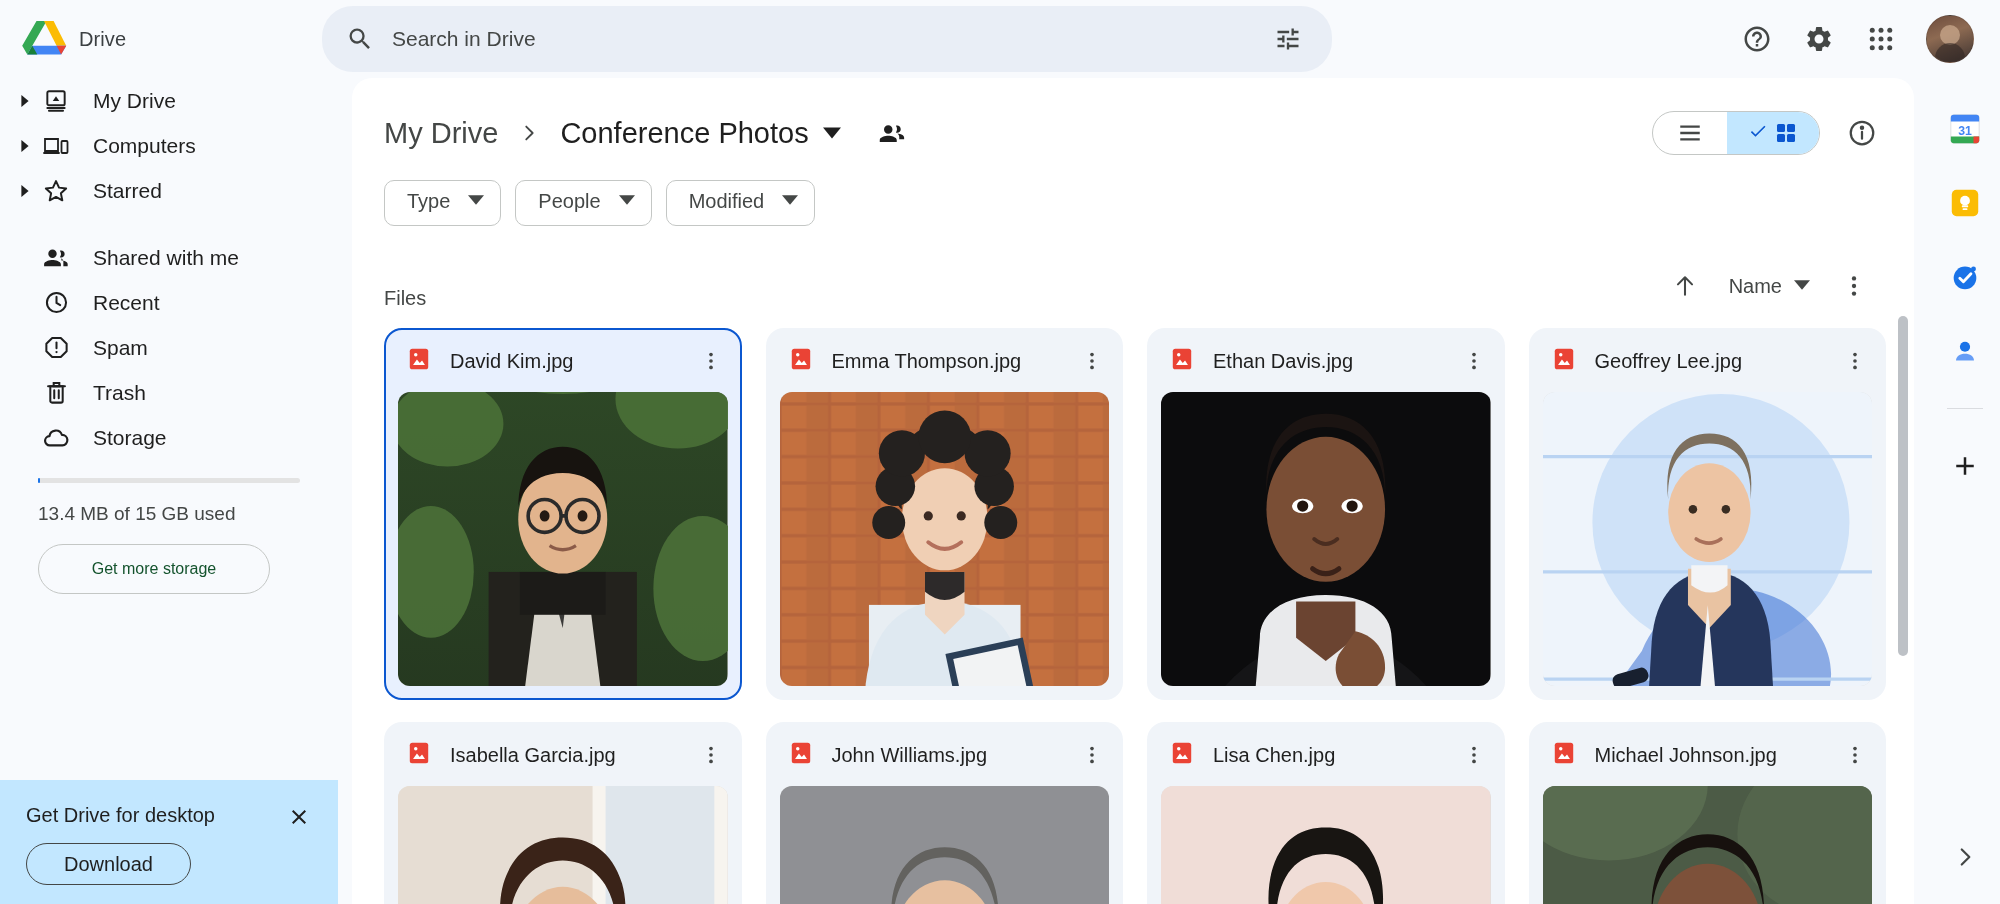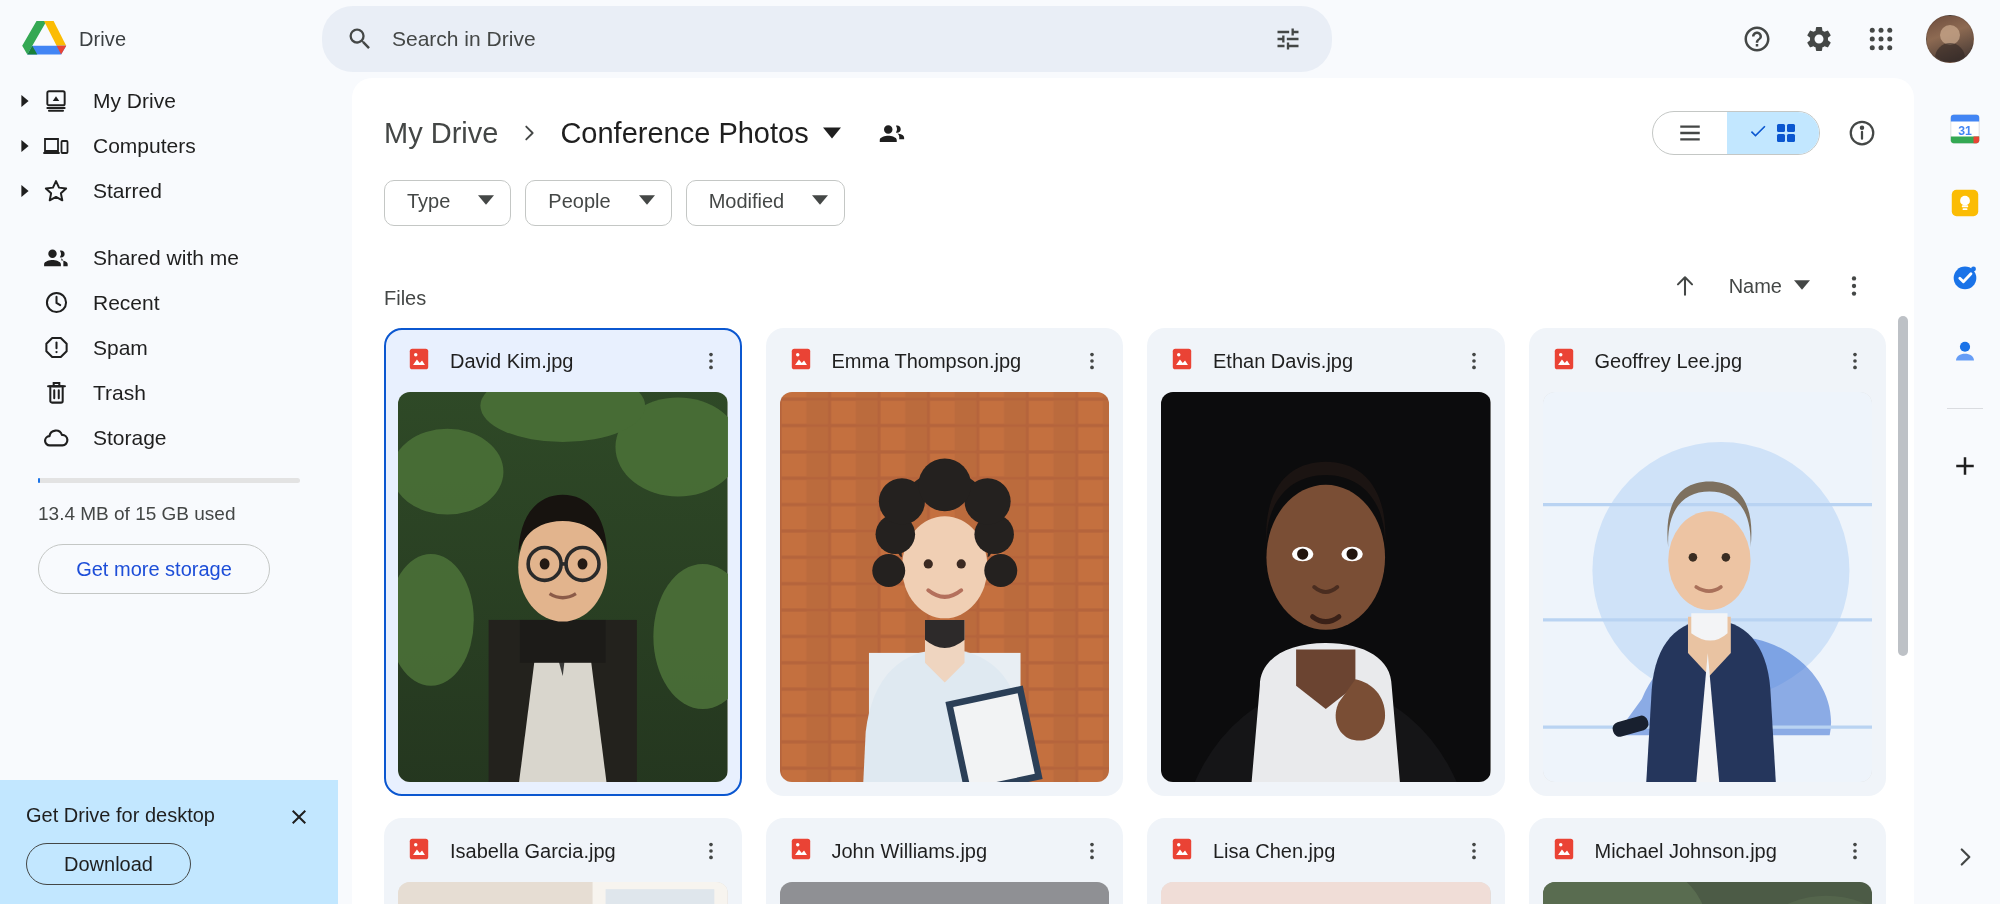--- a/index.html
+++ b/index.html
@@ -84,21 +84,21 @@
   .navitem .nlabel { font-size: 21px; color: #1f1f1f; margin-left: 17px; white-space: nowrap; }
   .navgap { height: 22px; }
 
   .storage-sep { margin: 18px 38px 0 38px; height: 5px; border-radius: 3px; background: #e3e3e3; position: relative; }
   .storage-sep i { position: absolute; left:0; top:0; bottom:0; width: 2px; border-radius: 3px; background: #1a73e8; }
   .storage-text { font-size: 19px; color: #444746; padding: 20px 0 0 38px; }
   .getstorage {
     margin: 19px 0 0 38px; height: 50px; width: 232px;
     border: 1px solid #c4c7c5; border-radius: 25px;
     display: flex; align-items: center; justify-content: center;
-    color: #1d4ed8; font-size: 20px; cursor: pointer; background: transparent;
+    color: #14532d; font-size: 16px; cursor: pointer; background: transparent;
   }
 
   .desktop-banner {
     position: absolute; left: 0; bottom: 0; width: 338px; height: 124px;
     background: #c2e7ff; padding: 24px 0 0 26px;
   }
   .desktop-banner .dtitle { font-size: 20px; color: #1f1f1f; }
   .desktop-dl {
     margin-top: 16px; width: 165px; height: 42px;
     border: 1px solid #444746; border-radius: 21px;
@@ -128,38 +128,38 @@
     border: 1px solid #c4c7c5; border-radius: 22px; height: 44px; overflow: hidden;
   }
   .vt-btn { width: 74px; height: 100%; display: flex; align-items: center; justify-content: center; cursor: pointer; }
   .vt-btn.sel { background: #c2e7ff; gap: 6px; width: 92px; }
   .info-btn { margin-left: 18px; width: 48px; height: 48px; border-radius: 50%;
               display: flex; align-items: center; justify-content: center; cursor: pointer; }
 
   .chips { display: flex; gap: 14px; margin-top: 20px; }
   .chip {
     height: 46px; border: 1px solid #c4c7c5; border-radius: 10px;
-    display: flex; align-items: center; padding: 0 16px 4px 22px; gap: 28px;
+    display: flex; align-items: center; padding: 0 16px 4px 22px; gap: 18px;
     font-size: 20px; color: #444746; cursor: pointer; background: #fff;
   }
 
   .files-head { display: flex; align-items: flex-end; margin: 36px 8px 0 0; }
   .files-title { font-size: 20px; color: #444746; font-weight: 500; }
   .files-tools { margin-left: auto; display: flex; align-items: center; gap: 6px; }
   .ft-btn { width: 48px; height: 48px; border-radius: 50%; display: flex; align-items: center; justify-content: center; cursor: pointer; }
   .sortname { display: flex; align-items: center; gap: 12px; font-size: 20px; color: #444746;
               padding: 0 14px; height: 44px; border-radius: 22px; cursor: pointer; }
 
   
   .gridscroll { flex: 1; min-height: 0; overflow: hidden; padding: 0 28px 0 32px; position: relative; }
   .grid { display: grid; grid-template-columns: repeat(4, 1fr); gap: 22px 24px; padding-top: 18px; }
   .card {
     background: #f0f4f9; border-radius: 18px; overflow: hidden;
     border: 2px solid transparent; cursor: pointer;
-    display: flex; flex-direction: column; height: 468px;
+    display: flex; flex-direction: column; height: 372px;
   }
   .card.selected { border-color: #0b57d0; background: #e8f0fe; }
   .card-head { height: 62px; display: flex; align-items: center; padding: 0 8px 0 20px; gap: 18px; flex: 0 0 62px; }
   .card-name { font-size: 20px; color: #1f1f1f; white-space: nowrap; overflow: hidden; text-overflow: ellipsis; flex: 1; }
   .card-more { width: 42px; height: 42px; border-radius: 50%; display: flex; align-items: center; justify-content: center; cursor: pointer; }
   .thumb { flex: 1; margin: 0 12px 12px 12px; border-radius: 12px; overflow: hidden; position: relative; background: #ddd; }
   .thumb canvas, .thumb .art { position: absolute; inset: 0; width: 100%; height: 100%; }
 
   .scrollbar { position: absolute; right: 6px; top: 238px; bottom: 14px; width: 10px; }
   .scrollbar i { position: absolute; top: 0; left: 0; width: 10px; height: 340px; border-radius: 5px; background: #bdc1c6; }

